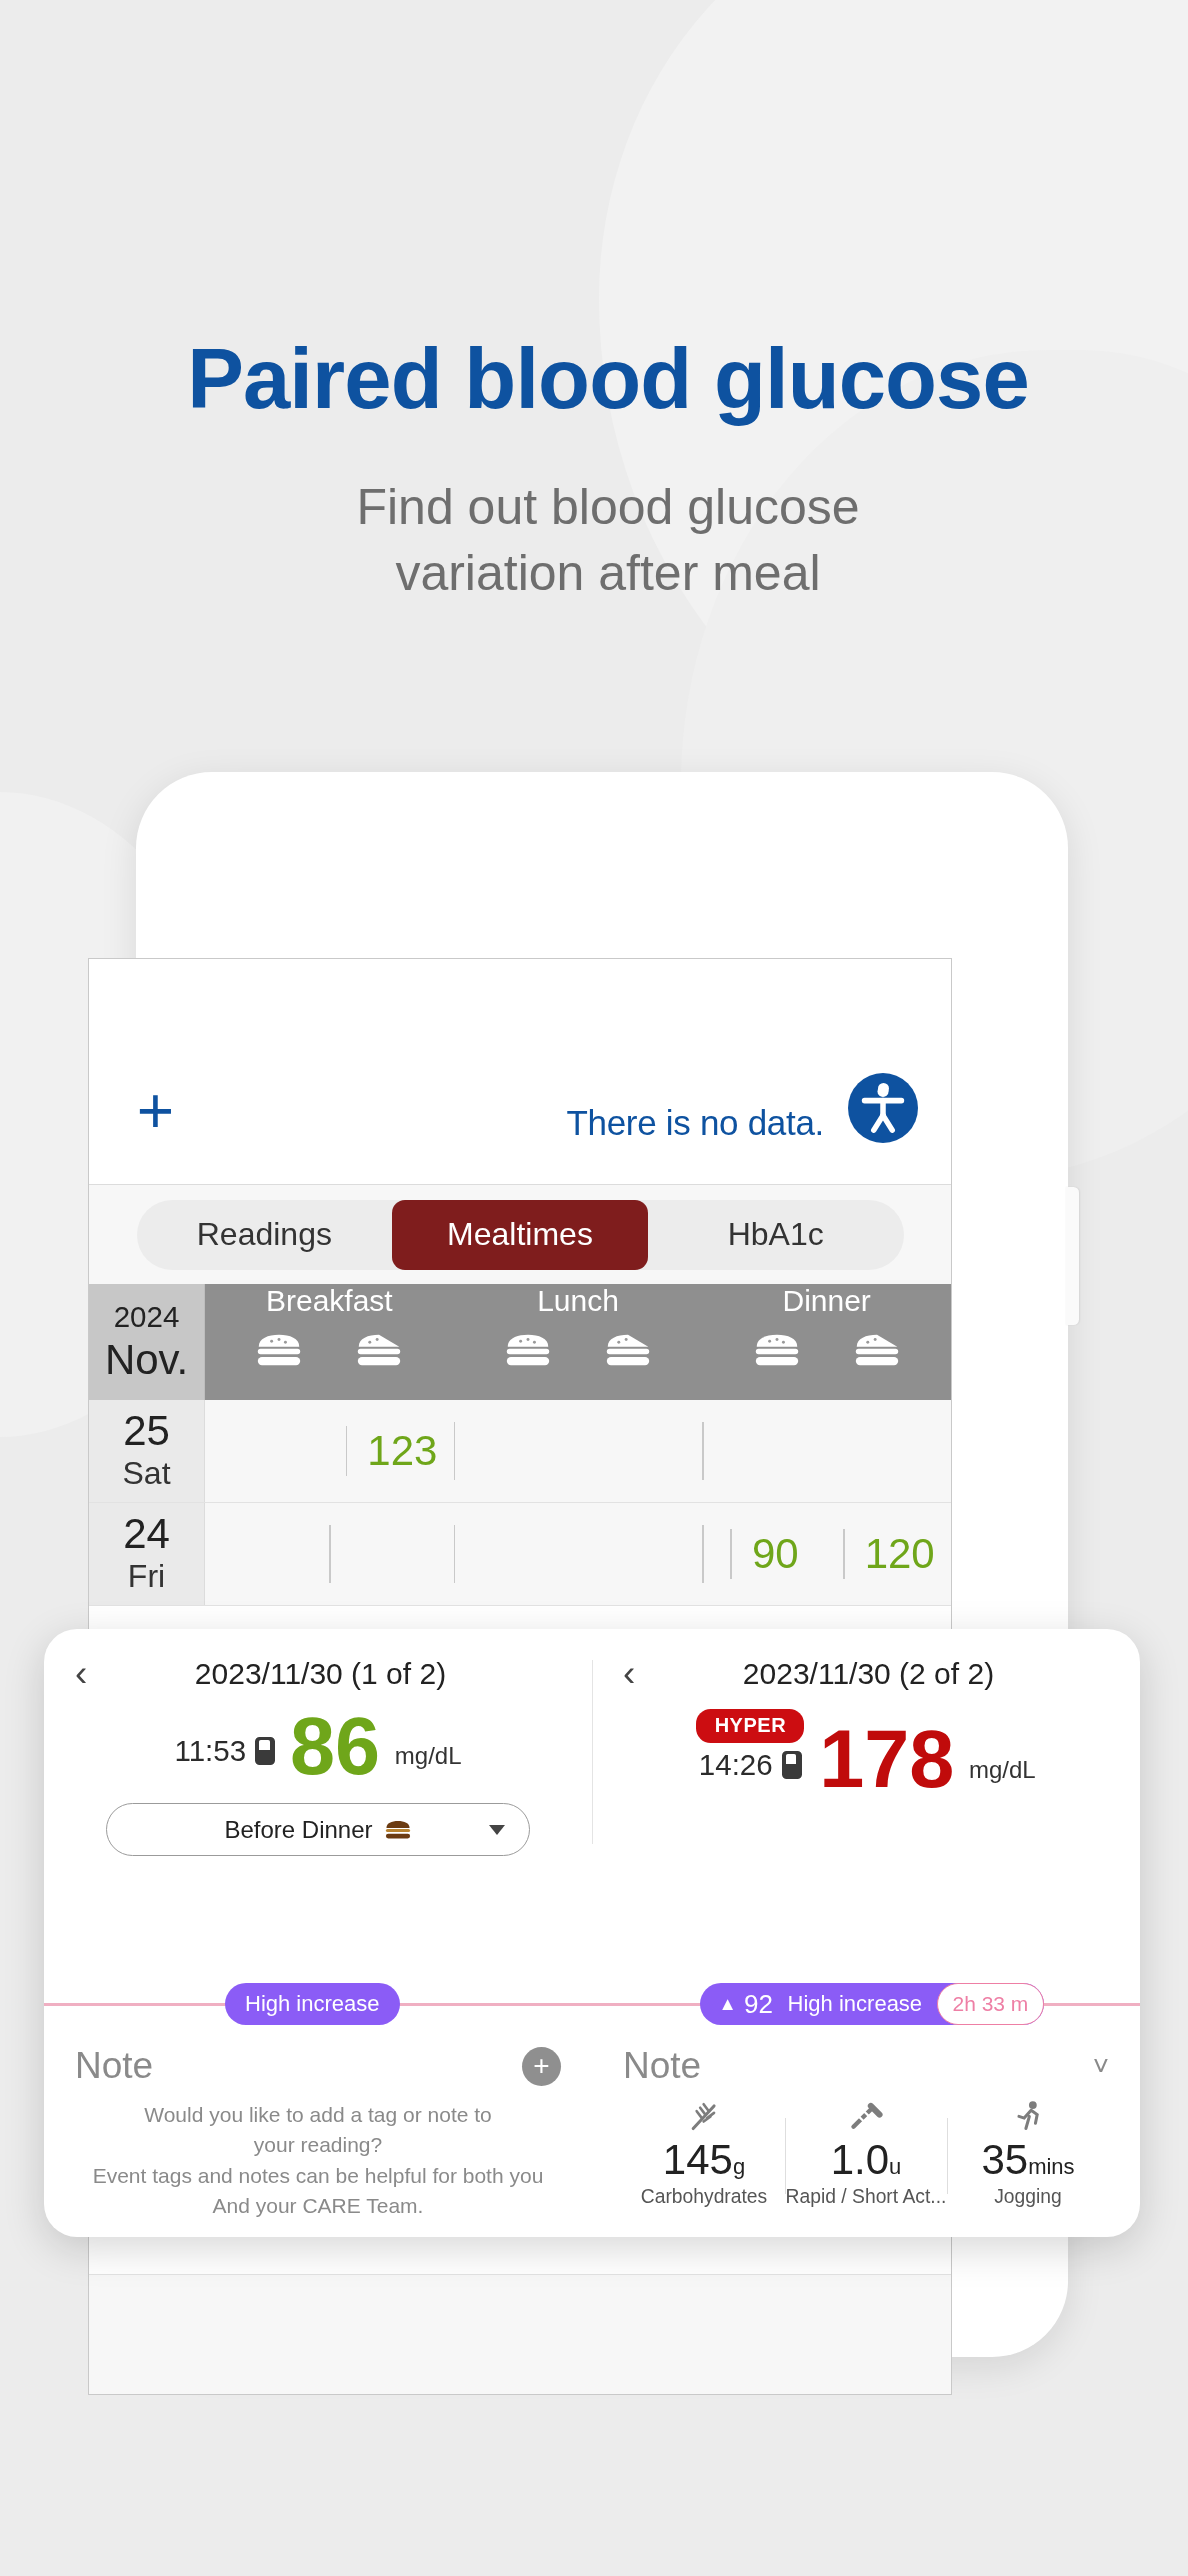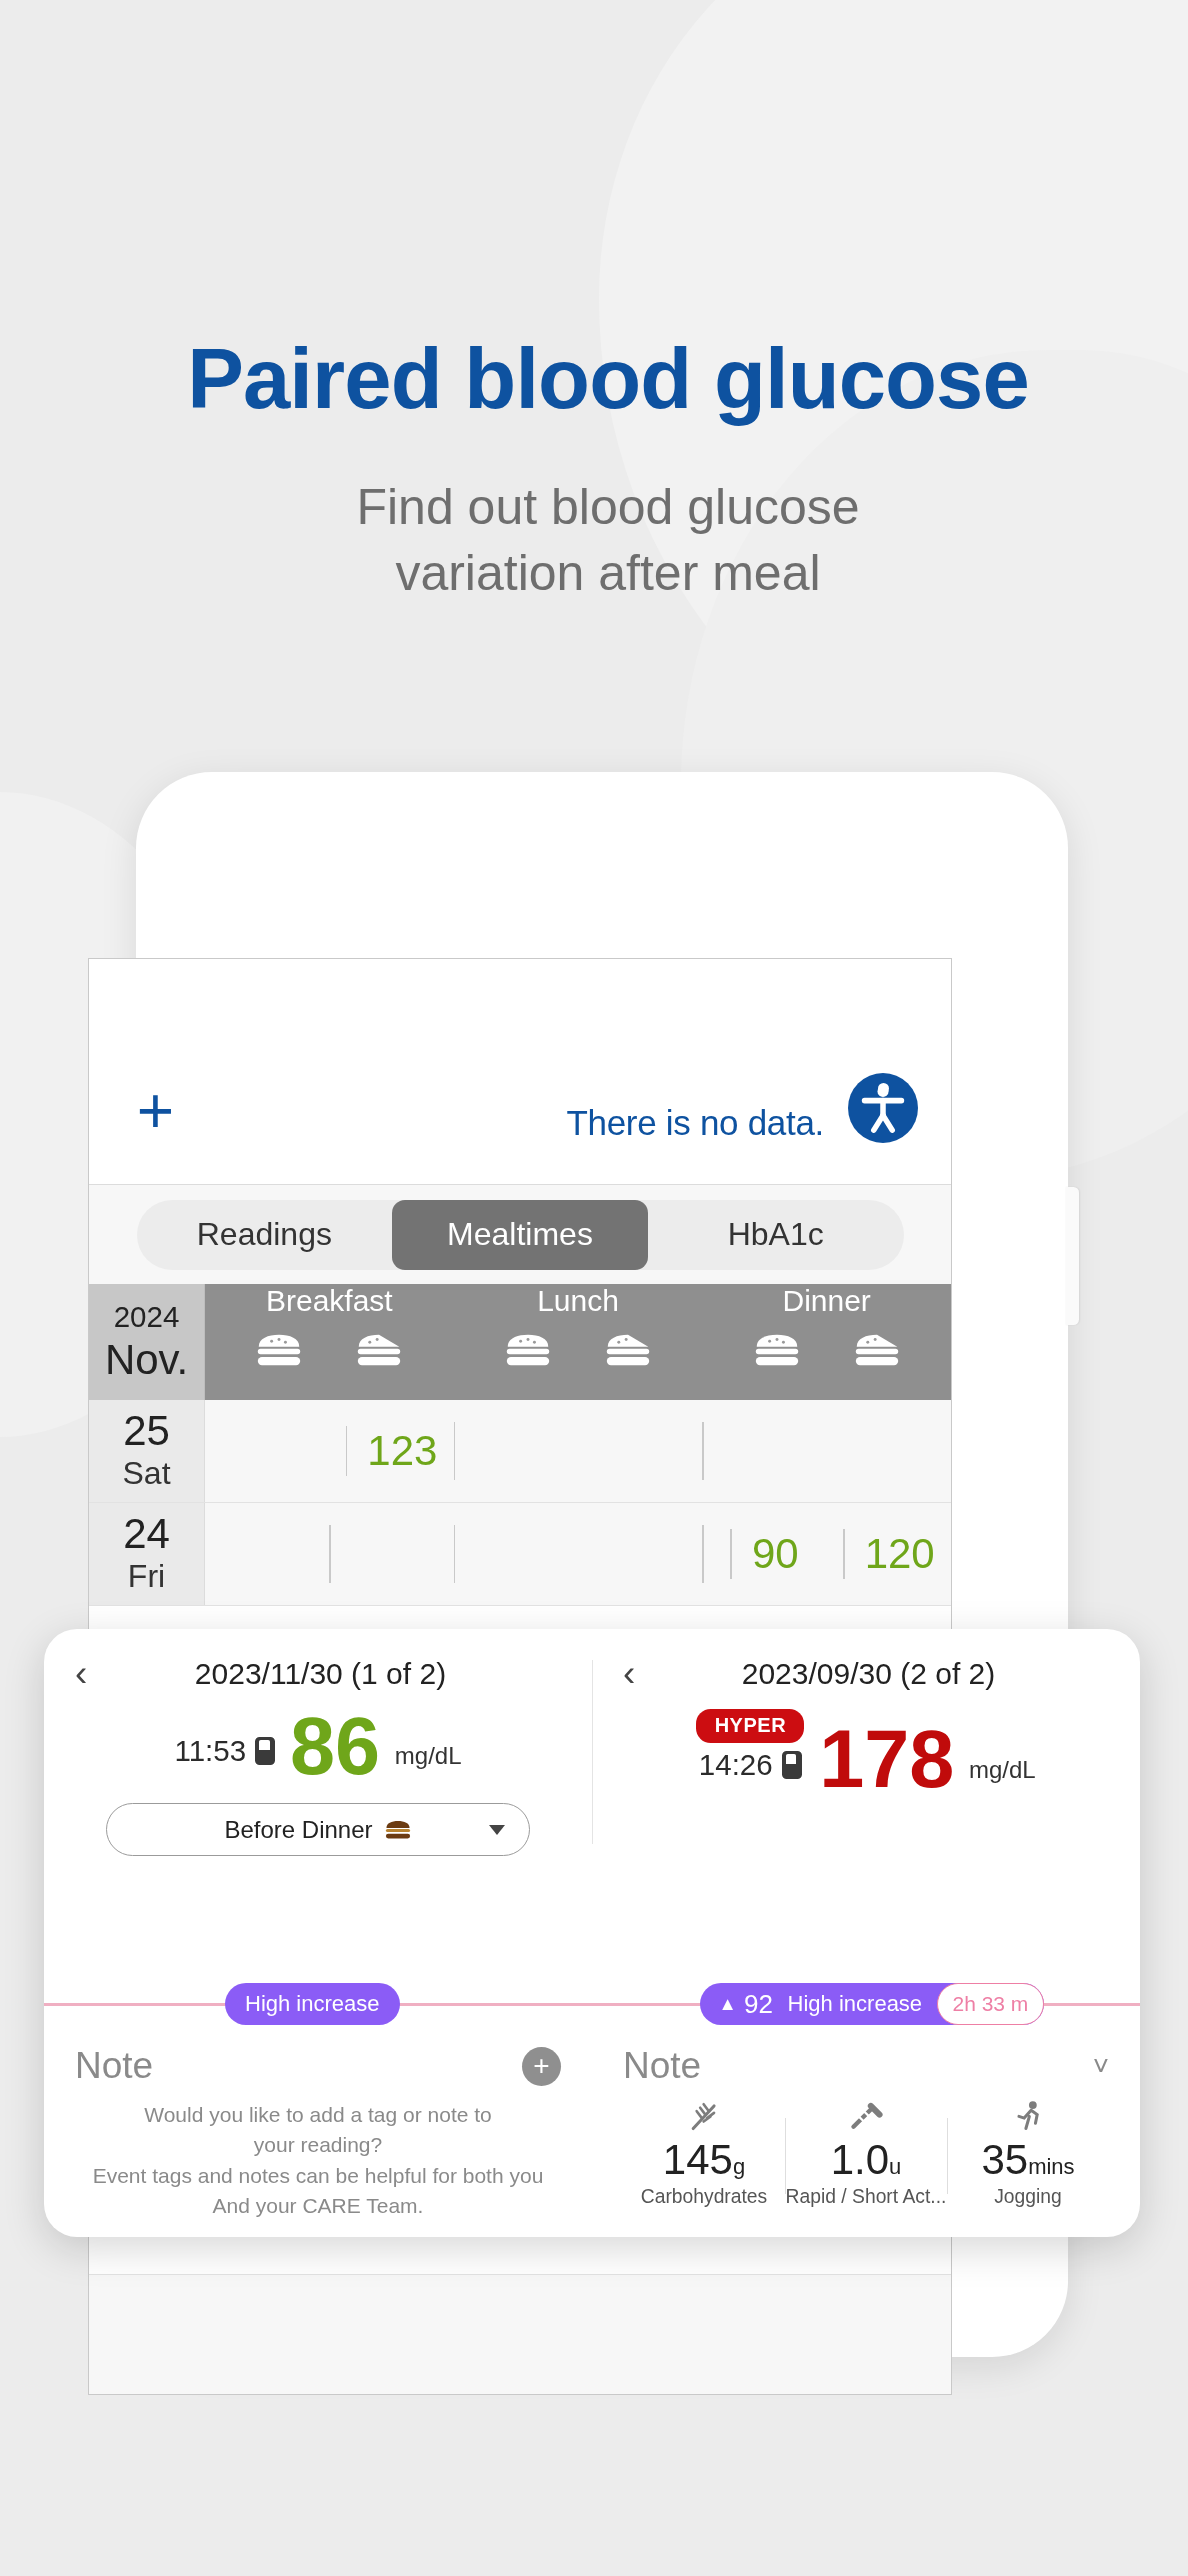--- a/index.html
+++ b/index.html
@@ -86,21 +86,21 @@
     border-top:0.9px solid #dcdcdc;
   }
   .tabs {
     display:flex; width:767px; height:70px;
     background:#ececec; border-radius:35px; overflow:hidden;
   }
   .tab {
     flex:1; display:flex; align-items:center; justify-content:center;
     font-size:32px; color:#333; cursor:pointer;
   }
-  .tab.active { background:#737373; color:#fff; border-radius:13px; font-weight:400; }
+  .tab.active { background:#7f1d1d; color:#fff; border-radius:13px; font-weight:400; }
 
   .thead {
     display:flex; height:116px; background:#8f8f8f; color:#fff;
   }
   .thead .monthcell {
     width:116px; background:#c7c7c7; color:#222;
     display:flex; flex-direction:column; align-items:center; justify-content:center;
     border-right:0.9px solid #bdbdbd;
   }
   .monthcell .yr { font-size:29.5px; font-weight:400; }
@@ -411,21 +411,21 @@
           <rect x="3" y="26" width="46" height="9" rx="4.5" fill="#6b3b12"></rect>
         </svg>
       </span>
       <span class="caret"></span>
     </div>
   </div>
 
   <div class="dpanel">
     <div class="dhead">
       <div class="chev">‹</div>
-      <div class="dtitle">2023/09/30  (2 of 2)</div>
+      <div class="dtitle">2023/11/30  (2 of 2)</div>
     </div>
     <div class="dvalue-row">
       <div class="timecol">
         <div class="hyper-badge">HYPER</div>
         <div class="timeline">
           <span>14:26</span>
           <span class="meter-icon"></span>
         </div>
       </div>
       <div class="bigval red">178</div>

